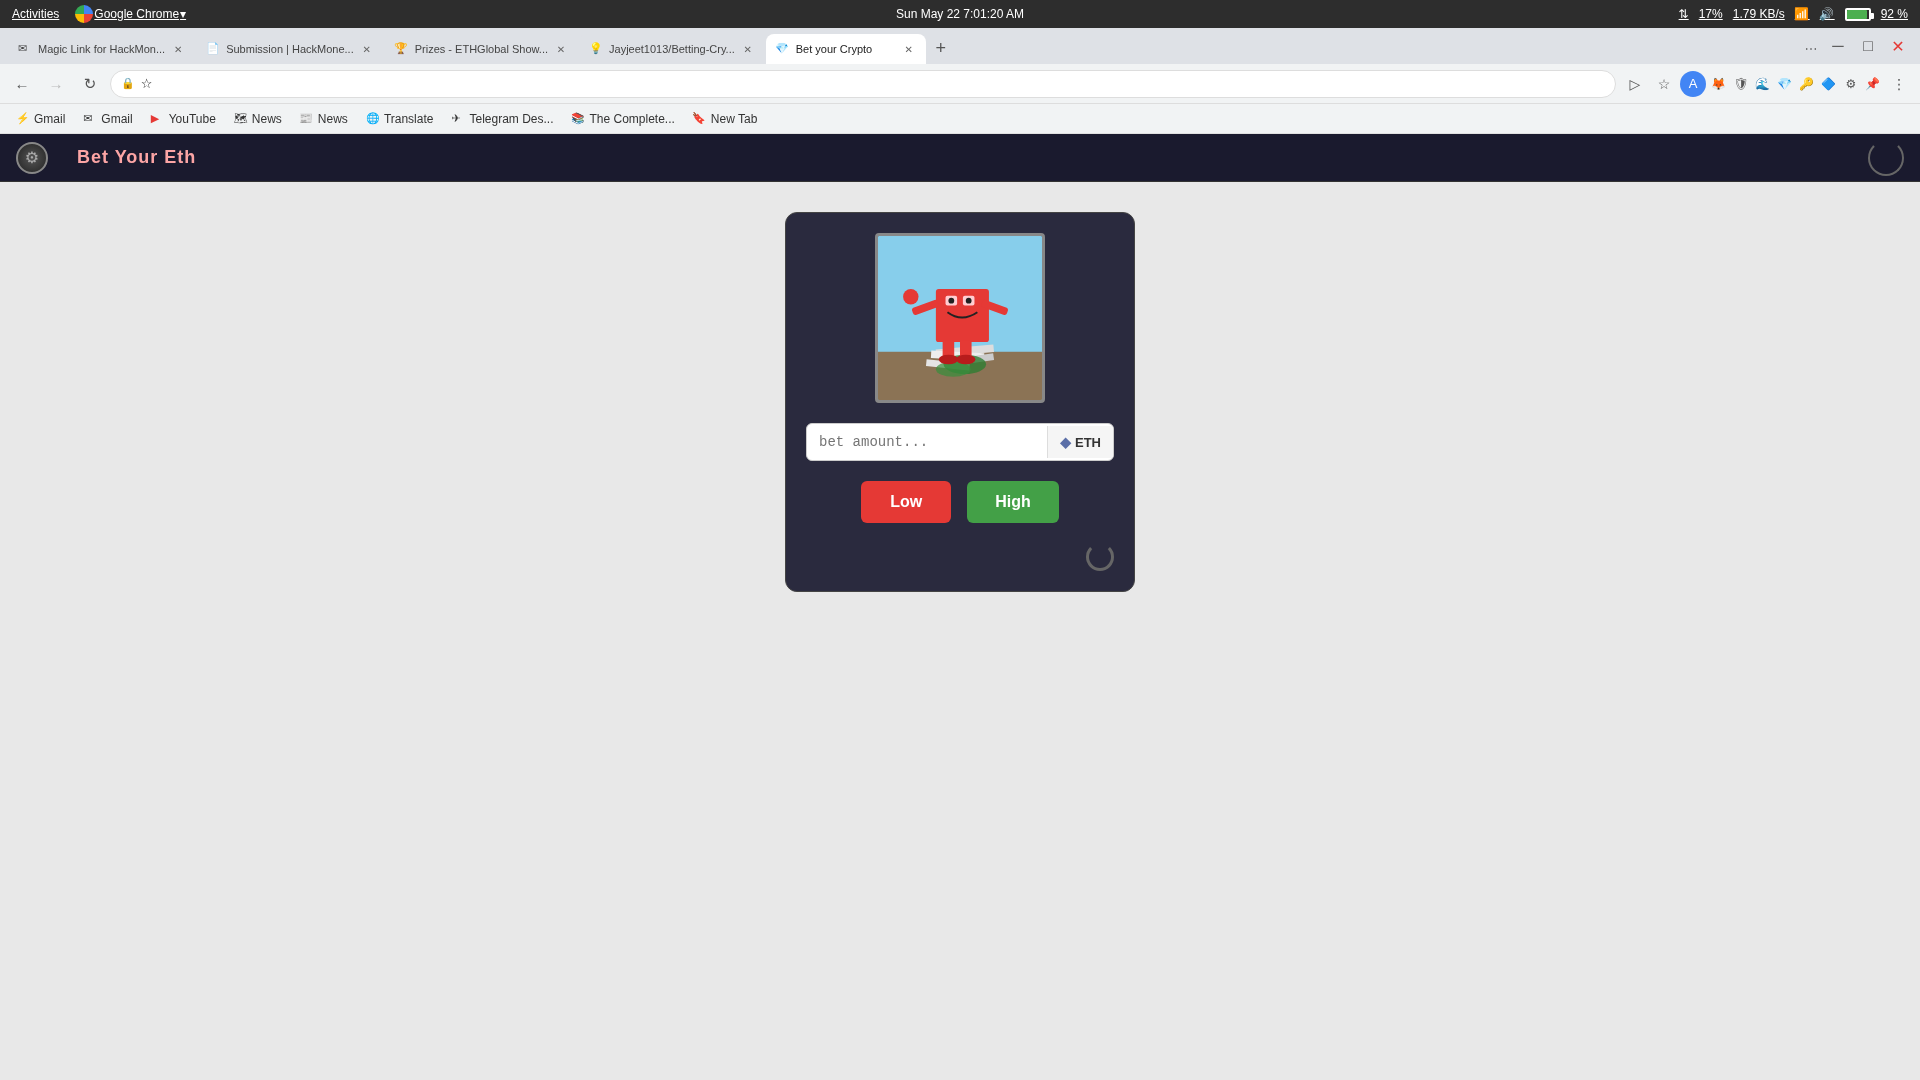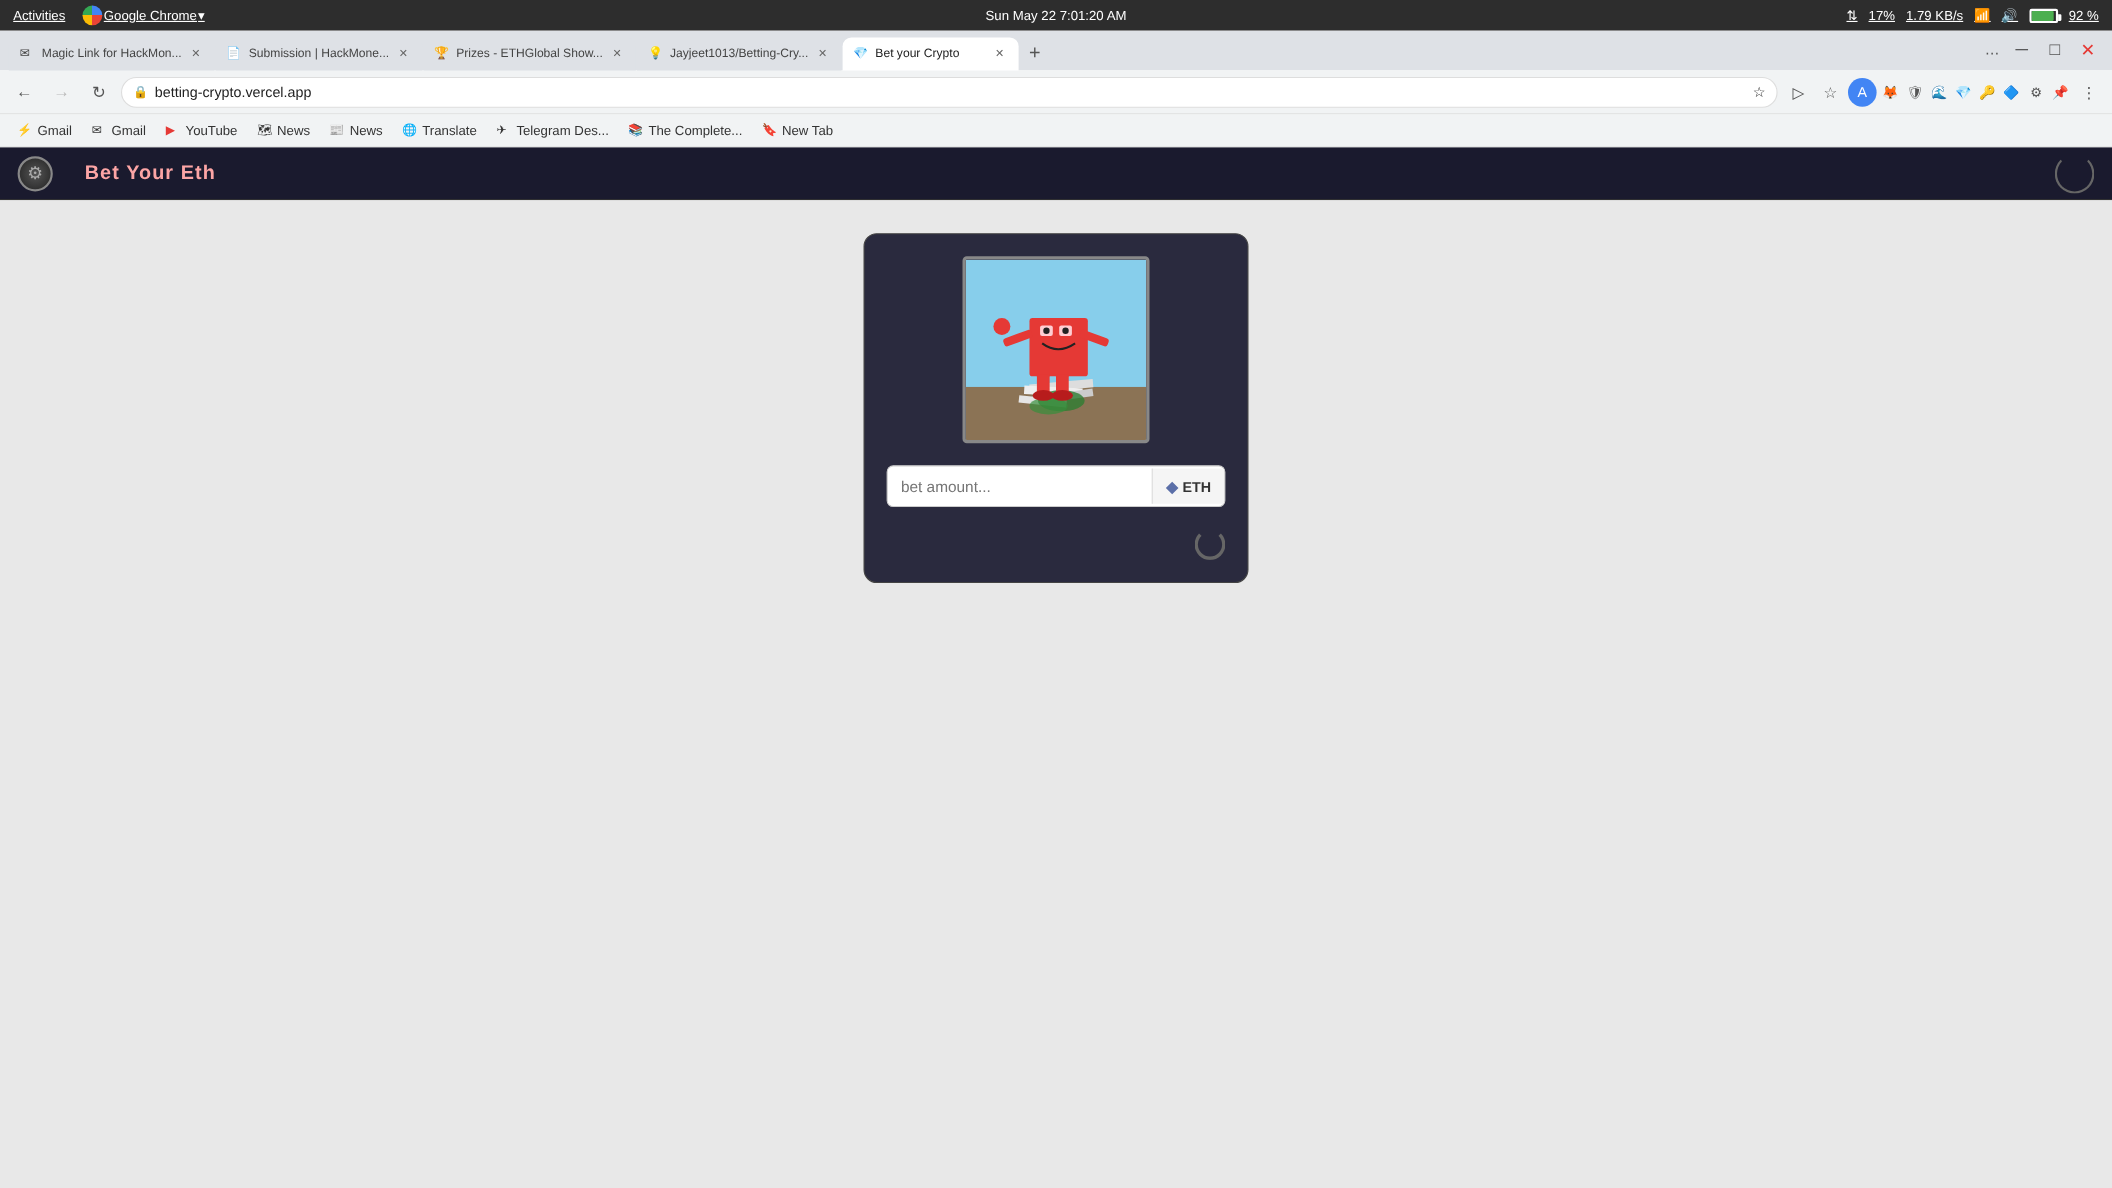--- a/index.html
+++ b/index.html
@@ -194,20 +194,21 @@
       border: 1px solid #ccc;
     }
     .bet-input {
       flex: 1;
       border: none;
       outline: none;
       padding: 10px 12px;
       font-size: 14px;
       color: #555;
       background: transparent;
+      font-family: Liberation Mono, monospace;
     }
     .eth-badge {
       display: flex;
       align-items: center;
       gap: 4px;
       padding: 8px 12px;
       background: #f5f5f5;
       font-size: 13px;
       font-weight: bold;
       color: #333;
@@ -321,21 +322,20 @@
       <div class="win-btn" style="color:#e53935;">✕</div>
     </div>
   </div>
 
   <div class="toolbar">
     <div class="nav-btn">←</div>
     <div class="nav-btn disabled">→</div>
     <div class="nav-btn">↻</div>
     <div class="address-bar">
       <span class="lock-icon">🔒</span>
-      <span class="address-url">betting-crypto.vercel.app</span>
       <span>☆</span>
     </div>
     <div class="toolbar-actions">
       <div class="toolbar-action-btn">▷</div>
       <div class="toolbar-action-btn">☆</div>
       <div class="toolbar-action-btn" style="background:#4285f4;color:#fff;border-radius:50%;width:26px;height:26px;font-size:13px;">A</div>
       <div class="ext-icons">
         <div class="ext-icon">🦊</div>
         <div class="ext-icon">🛡</div>
         <div class="ext-icon">🌊</div>
@@ -439,19 +439,23 @@
       </div>
 
       <div class="bet-input-row">
         <input class="bet-input" type="text" placeholder="bet amount..." style="">
         <div class="eth-badge">
           <span class="eth-diamond">◆</span>
           <span>ETH</span>
         </div>
       </div>
 
+      <div class="bet-buttons">
+        <button class="btn-low">Low</button>
+        <button class="btn-high">High</button>
+      </div>
 
       <div class="loading-spinner"></div>
 
     </div>
   </div>
 
 </div>
 
 </body></html>

